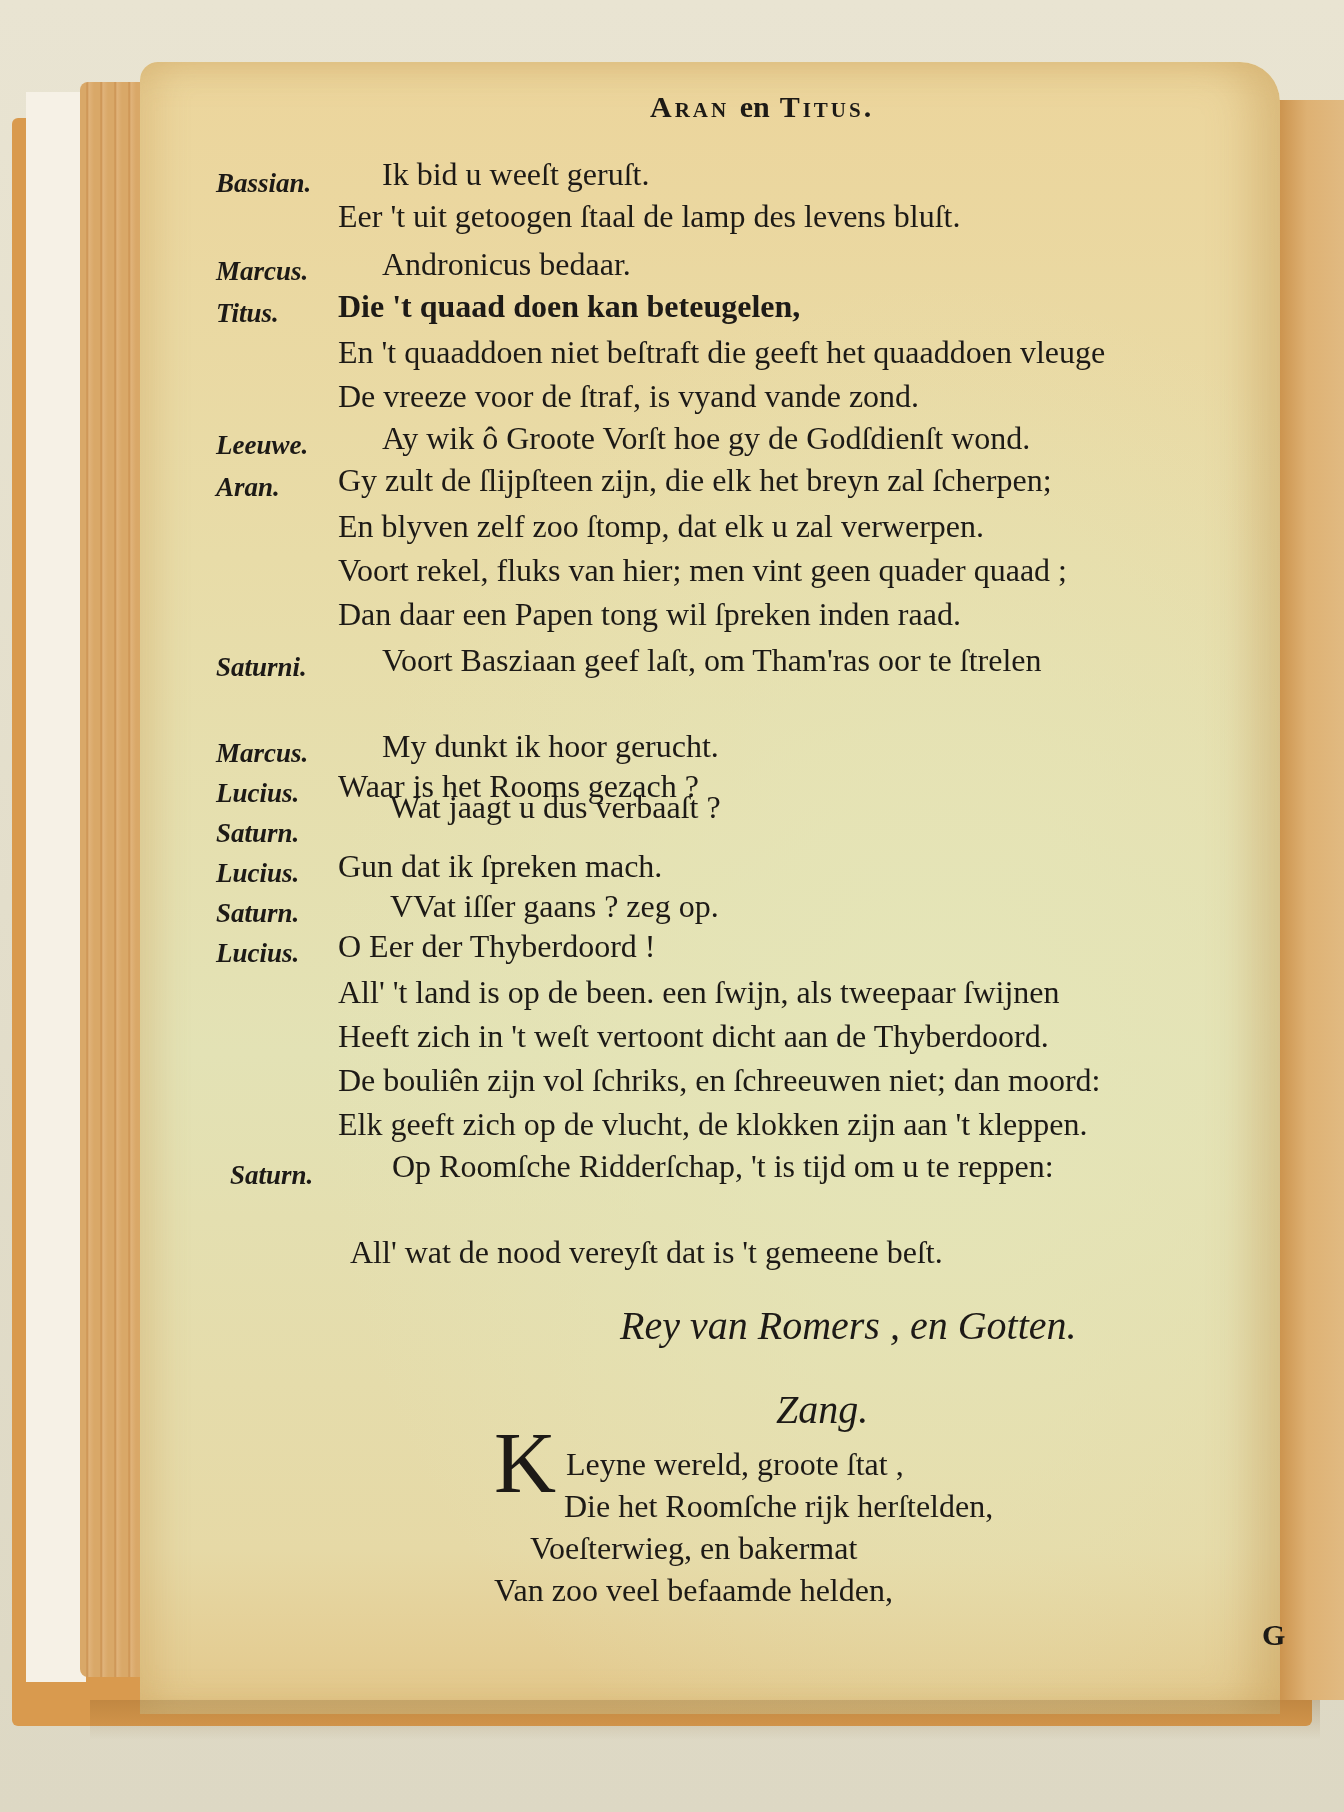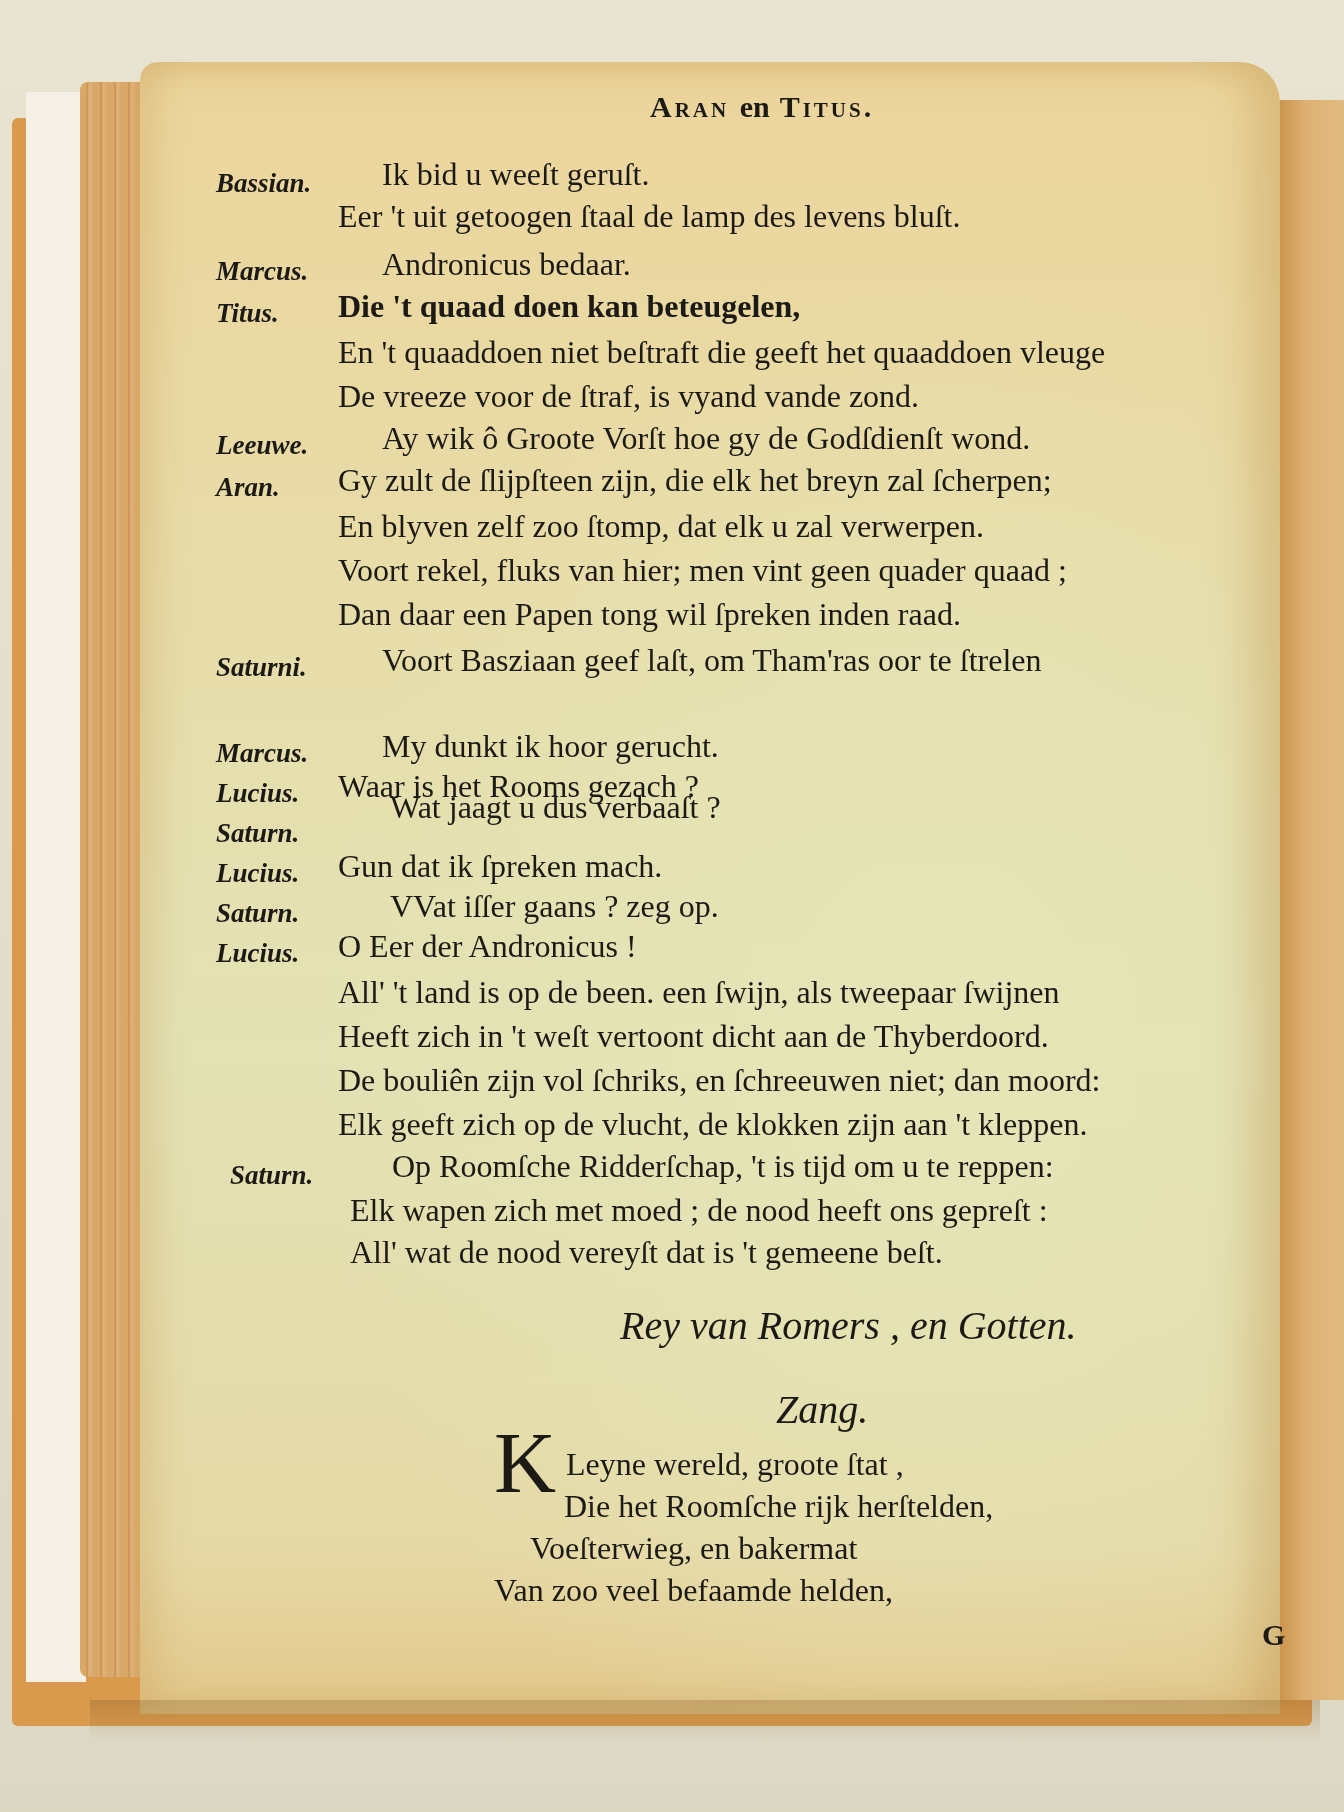--- a/index.html
+++ b/index.html
@@ -127,29 +127,28 @@
   <div class="speaker" style="left:216px;top:820px;">Saturn.</div>
   <div class="line" style="left:390px;top:791px;">Wat jaagt u dus verbaaſt ?</div>
 
   <div class="speaker" style="left:216px;top:860px;">Lucius.</div>
   <div class="line" style="left:338px;top:850px;">Gun dat ik ſpreken mach.</div>
 
   <div class="speaker" style="left:216px;top:900px;">Saturn.</div>
   <div class="line" style="left:390px;top:890px;">VVat iſſer gaans ? zeg op.</div>
 
   <div class="speaker" style="left:216px;top:940px;">Lucius.</div>
-  <div class="line" style="left:338px;top:930px;">O Eer der Andronicus !</div>
+  <div class="line" style="left:338px;top:930px;">O Eer der Thyberdoord !</div>
   <div class="line" style="left:338px;top:976px;">All' 't land is op de been. een ſwijn, als tweepaar ſwijnen</div>
   <div class="line" style="left:338px;top:1020px;">Heeft zich in 't weſt vertoont dicht aan de Thyberdoord.</div>
   <div class="line" style="left:338px;top:1064px;">De bouliên zijn vol ſchriks, en ſchreeuwen niet; dan moord:</div>
   <div class="line" style="left:338px;top:1108px;">Elk geeft zich op de vlucht, de klokken zijn aan 't kleppen.</div>
 
   <div class="speaker" style="left:230px;top:1162px;">Saturn.</div>
   <div class="line" style="left:392px;top:1150px;">Op Roomſche Ridderſchap, 't is tijd om u te reppen:</div>
-  <div class="line" style="left:350px;top:1194px;">Elk wapen zich met moed ; de nood heeft ons gepreſt :</div>
   <div class="line" style="left:350px;top:1236px;">All' wat de nood vereyſt dat is 't gemeene beſt.</div>
 
   <div class="heading-italic" style="left:620px;top:1302px;">Rey van Romers , en Gotten.</div>
   <div class="heading-italic" style="left:776px;top:1386px;">Zang.</div>
 
   <div class="dropcap">K</div>
   <div class="line" style="left:566px;top:1448px;">Leyne wereld, groote ſtat ,</div>
   <div class="line" style="left:564px;top:1490px;">Die het Roomſche rijk herſtelden,</div>
   <div class="line" style="left:530px;top:1532px;">Voeſterwieg, en bakermat</div>
   <div class="line" style="left:494px;top:1574px;">Van zoo veel befaamde helden,</div>

